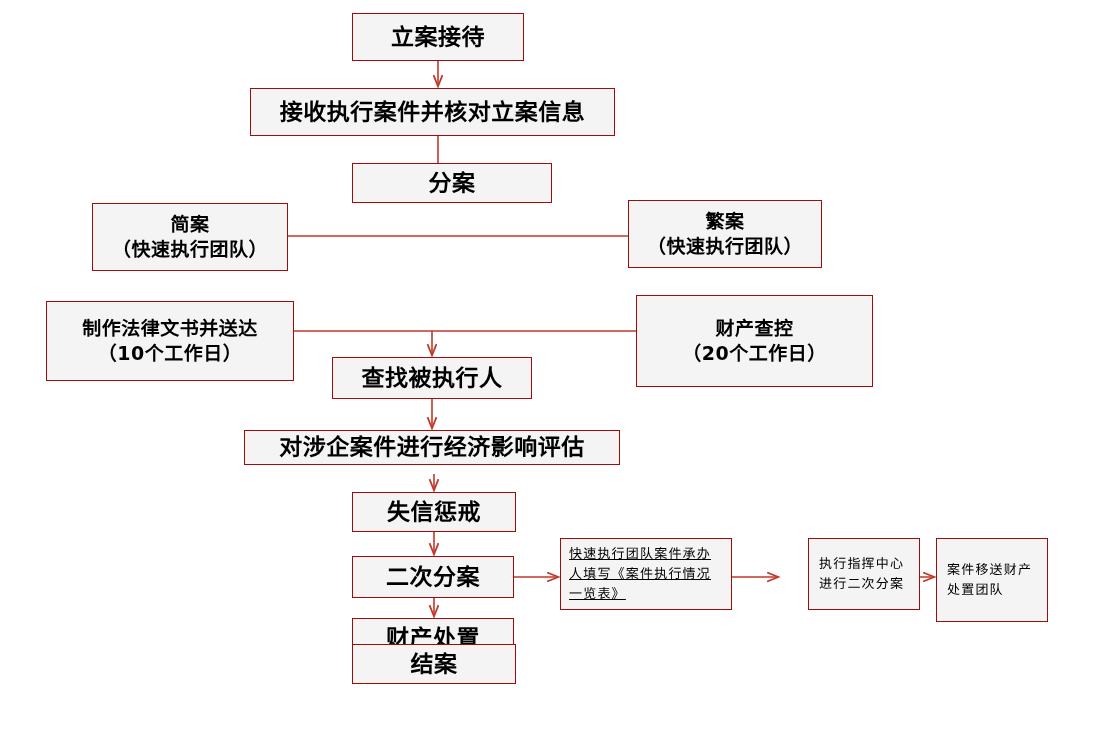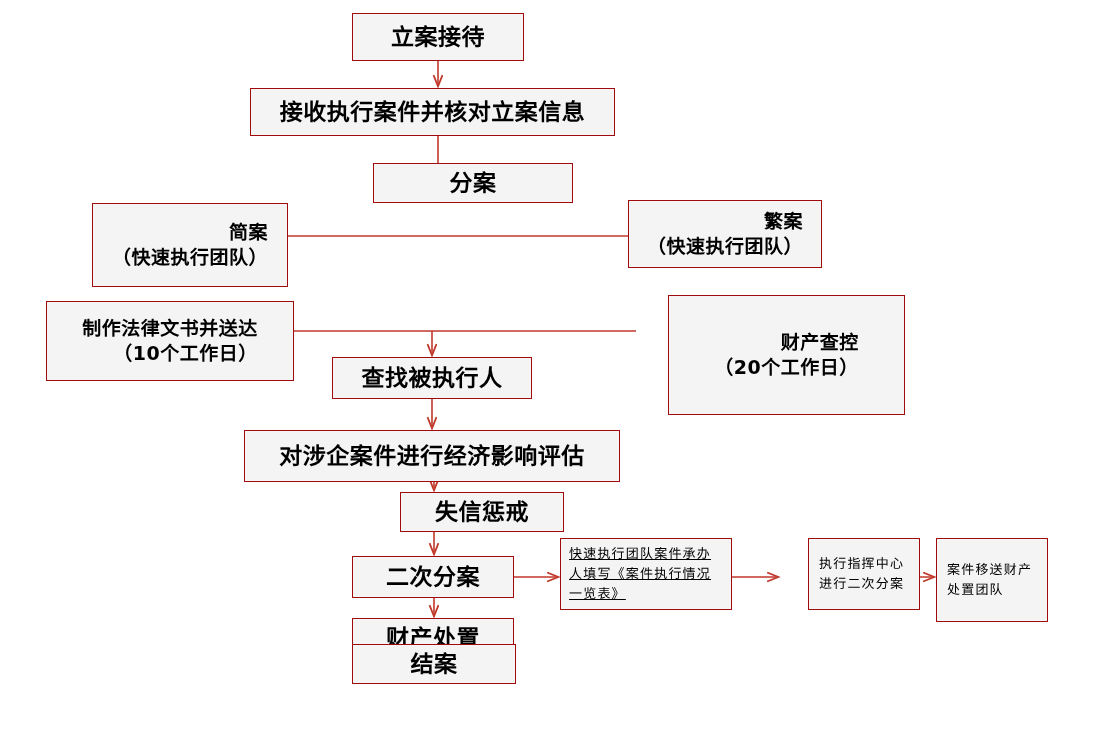--- a/index.html
+++ b/index.html
@@ -27,21 +27,21 @@
     pointer-events: none;
   }
   .node {
     position: absolute;
     box-sizing: border-box;
     background: #f4f4f4;
     border: 1.5px solid #a00c0c;
     display: flex;
     align-items: center;
     justify-content: center;
-    text-align: right;
+    text-align: center;
     color: #000000;
     line-height: 1.32;
     white-space: pre-line;
     z-index: 2;
   }
   .node.big {
     font-size: 23px;
     font-weight: bold;
     letter-spacing: 0.5px;
   }
@@ -99,32 +99,32 @@
       <line x1="514" y1="577" x2="558" y2="577" marker-end="url(#ah)"></line>
 
       <line x1="732" y1="577" x2="778" y2="577" marker-end="url(#ah)"></line>
 
       <line x1="892" y1="577" x2="934" y2="577" marker-end="url(#ah)"></line>
     </g>
   </svg>
 
   <div class="node big" style="left:352px; top:13px;  width:172px; height:48px;">立案接待</div>
   <div class="node big" style="left:250px; top:88px;  width:365px; height:48px;">接收执行案件并核对立案信息</div>
-  <div class="node big" style="left:352px; top:163px; width:200px; height:40px;margin-left:21px;">分案</div>
-  <div class="node mid" style="left:92px;  top:203px; width:196px; height:84px;">简案
+  <div class="node big" style="left:352px; top:163px; width:200px; height:40px;">分案</div>
+  <div class="node mid" style="left:92px;  top:203px; width:196px; height:68px;">简案
 （快速执行团队）</div>
   <div class="node mid" style="left:628px; top:200px; width:194px; height:68px;">繁案
 （快速执行团队）</div>
   <div class="node mid" style="left:46px;  top:295px; width:248px; height:80px;margin-top:6px;">制作法律文书并送达
 （10个工作日）</div>
-  <div class="node mid" style="left:636px; top:295px; width:237px; height:120px;margin-left:32px;">财产查控
+  <div class="node mid" style="left:636px; top:295px; width:237px; height:92px;">财产查控
 （20个工作日）</div>
   <div class="node big" style="left:332px; top:357px; width:200px; height:42px;">查找被执行人</div>
-  <div class="node big" style="left:244px; top:430px; width:376px; height:52px;">对涉企案件进行经济影响评估</div>
-  <div class="node big" style="left:352px; top:492px; width:164px; height:40px;margin-left:48px;">失信惩戒</div>
+  <div class="node big" style="left:244px; top:430px; width:376px; height:35px;">对涉企案件进行经济影响评估</div>
+  <div class="node big" style="left:352px; top:492px; width:164px; height:40px;">失信惩戒</div>
   <div class="node big" style="left:352px; top:556px; width:162px; height:42px;">二次分案</div>
   <div class="node big" style="left:352px; top:618px; width:162px; height:40px;">财产处置</div>
   <div class="node big" style="left:352px; top:644px; width:164px; height:40px;">结案</div>
   <div class="node small" style="left:560px; top:538px; width:172px; height:72px;text-decoration:underline;">快速执行团队案件承办人填写《案件执行情况一览表》</div>
   <div class="node small centerpad" style="left:780px; top:538px; width:112px; height:72px;margin-left:28px;">执行指挥中心进行二次分案</div>
   <div class="node small centerpad" style="left:936px; top:538px; width:112px; height:84px;">案件移送财产处置团队</div>
 
 </div>
 
 </body></html>

